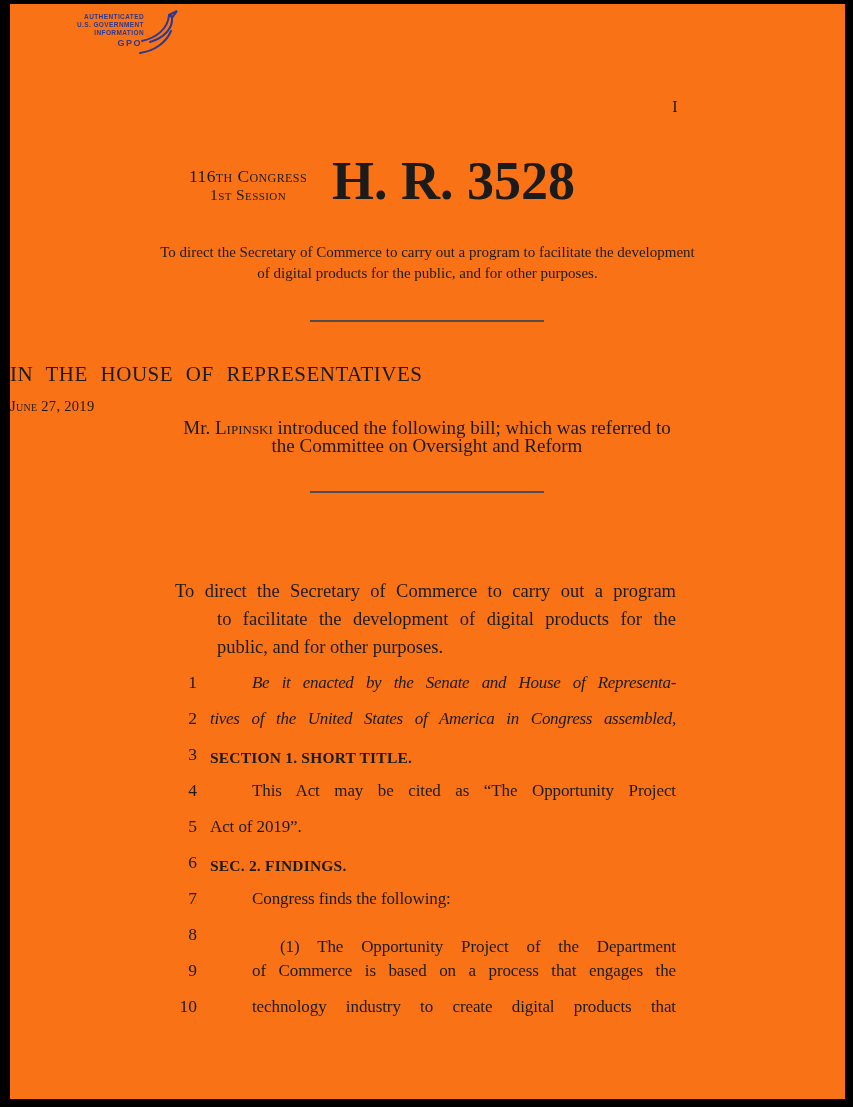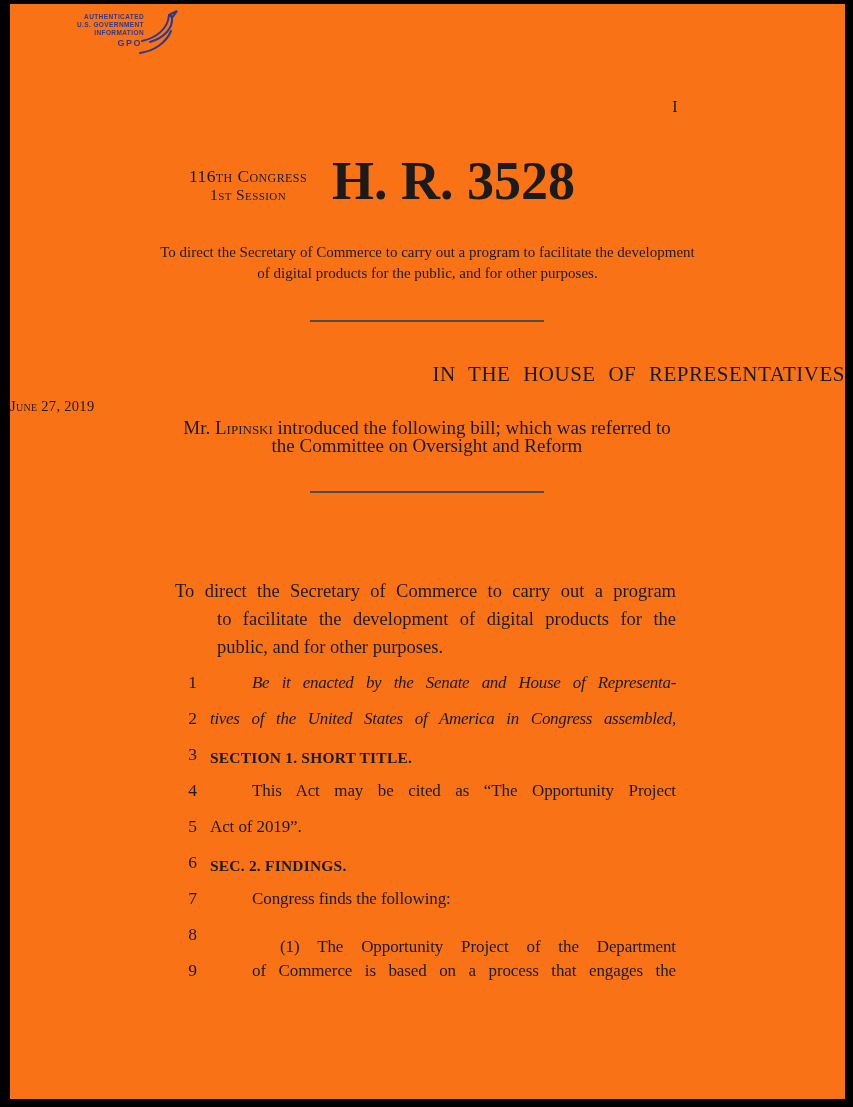--- a/index.html
+++ b/index.html
@@ -77,21 +77,21 @@
   .rule{
     position:absolute;left:300px;width:234px;height:2px;
     background:#4d4d4d;
   }
   .rule1{top:316px;}
   .rule2{top:487px;}
 
   
   .chamber-title{
     position:absolute;left:0;top:358px;width:835px;
-    text-align:right;font-size:21px;letter-spacing:.5px;word-spacing:7px;
+    text-align:left;font-size:21px;letter-spacing:.5px;word-spacing:7px;
     white-space:nowrap;
   }
   .chamber-date{
     position:absolute;left:0;top:394px;width:835px;
     text-align:left;font-size:14.5px;font-variant:small-caps;letter-spacing:.3px;
   }
   .chamber-action{
     position:absolute;left:167px;top:415px;width:500px;
     text-align:center;font-size:19px;line-height:18px;
   }
@@ -218,15 +218,19 @@
       <div class="txt">Congress finds the following:</div>
     </div>
     <div class="row j ind2">
       <div class="num">8</div>
       <div class="txt">(1) The Opportunity Project of the Department</div>
     </div>
     <div class="row j ind1">
       <div class="num">9</div>
       <div class="txt">of Commerce is based on a process that engages the</div>
     </div>
+    <div class="row j ind1">
+      <div class="num">10</div>
+      <div class="txt">technology industry to create digital products that</div>
+    </div>
   </div>
 
 </div>
 
 </body></html>

